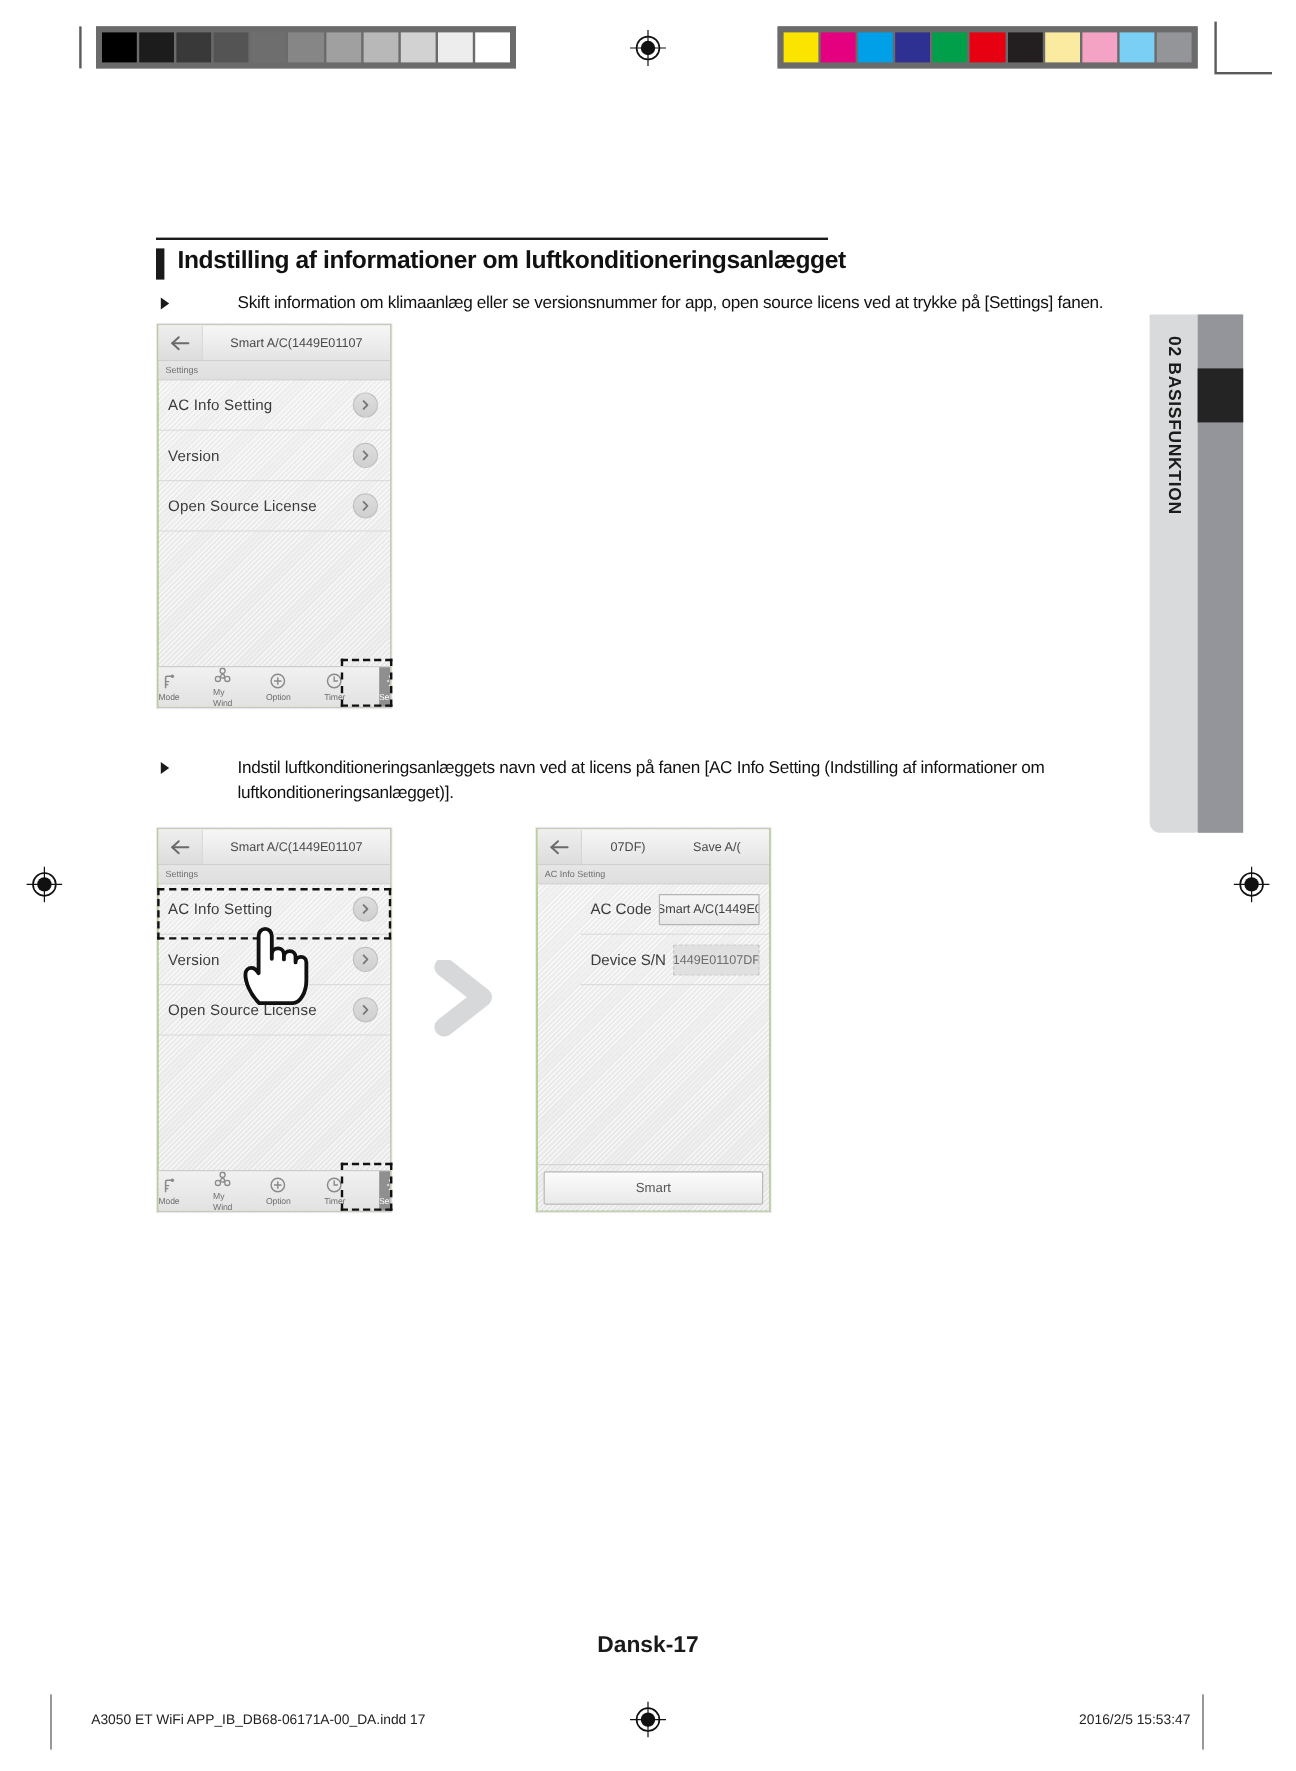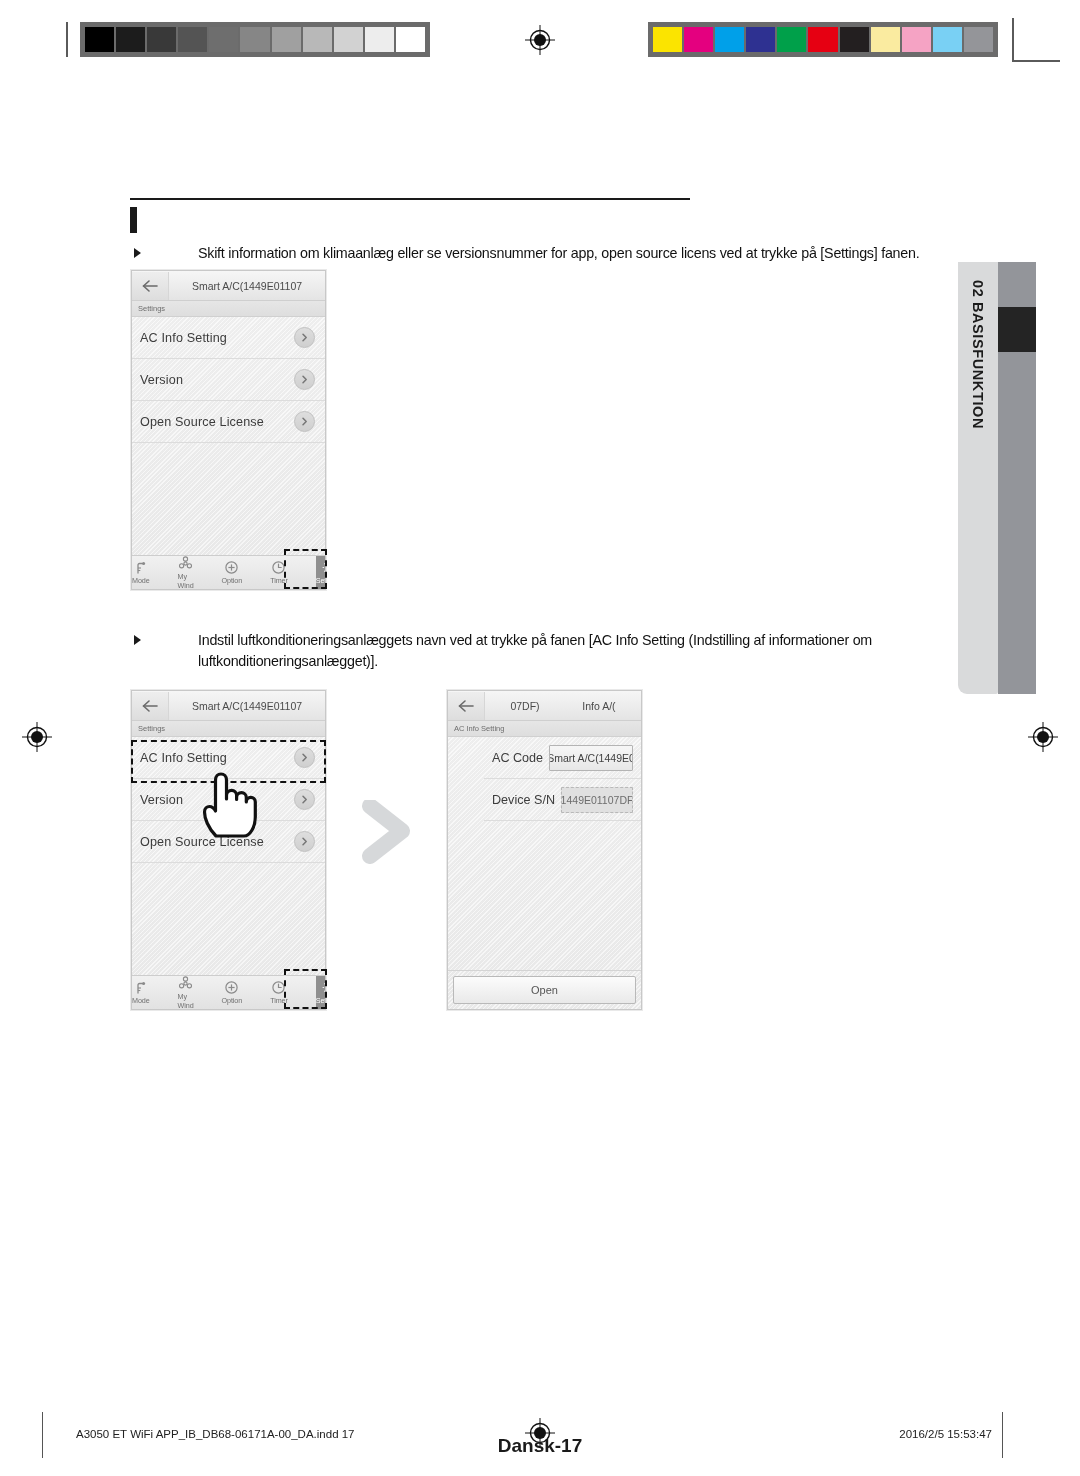--- a/index.html
+++ b/index.html
@@ -324,21 +324,21 @@
     font-size: 14.5px;
     font-weight: bold;
     color: #1b1b1b;
     letter-spacing: 0.6px;
     white-space: nowrap;
   }
 
   
   #page-number {
     position: absolute;
-    left: 0; top: 1435px; width: 1080px;
+    left: 0; top: 1361px; width: 1080px;
     text-align: center;
     font-size: 19px;
     font-weight: bold;
     color: #1a1a1a;
   }
   #footer-rule-left {
     position: absolute; left: 42px; top: 1412px;
     width: 1px; height: 46px; background: #555;
   }
   #footer-rule-right {
@@ -419,29 +419,30 @@
     <line x1="0" y1="15" x2="30" y2="15" stroke="#111" stroke-width="1"></line>
     <circle cx="15" cy="15" r="9.5" fill="none" stroke="#111" stroke-width="1.4"></circle>
     <circle cx="15" cy="15" r="6" fill="#111"></circle>
   </svg>
 </div>
 
 <div class="content">
 
   <div id="heading-rule"></div>
   <div id="heading-bar"></div>
+  <div id="page-title">Indstilling af informationer om luftkonditioneringsanlægget</div>
 
   <div class="bullet-row" id="bullet-1">
     <div class="bullet-tri"></div>
     <div class="bullet-text">Skift information om klimaanlæg eller se versionsnummer for app, open source licens ved at trykke på  [Settings] fanen.</div>
   </div>
 
   <div class="bullet-row" id="bullet-2">
     <div class="bullet-tri"></div>
-    <div class="bullet-text">Indstil luftkonditioneringsanlæggets navn ved at trykke på fanen [AC Info Setting (Indstilling af informationer om luftkonditioneringsanlægget)].</div>
+    <div class="bullet-text">Indstil luftkonditioneringsanlæggets navn ved at licens på fanen [AC Info Setting (Indstilling af informationer om luftkonditioneringsanlægget)].</div>
   </div>
 
   <div class="phone" style="left:131px;top:270px;width:195px;height:320px;">
     <div class="phone-inner">
       <div class="ph-titlebar">
         <div class="ph-back">
           <svg width="18" height="14" viewBox="0 0 18 14">
               <path d="M8 2 L2.5 7 L8 12" fill="none" stroke="#6a6a6a" stroke-width="1.6" stroke-linecap="round" stroke-linejoin="round"></path>
               <line x1="2.5" y1="7" x2="16" y2="7" stroke="#6a6a6a" stroke-width="1.6" stroke-linecap="round"></line>
             </svg>
@@ -646,36 +647,36 @@
     <div class="phone-inner">
       <div class="ph-titlebar">
         <div class="ph-back">
           <svg width="18" height="14" viewBox="0 0 18 14">
               <path d="M8 2 L2.5 7 L8 12" fill="none" stroke="#6a6a6a" stroke-width="1.6" stroke-linecap="round" stroke-linejoin="round"></path>
               <line x1="2.5" y1="7" x2="16" y2="7" stroke="#6a6a6a" stroke-width="1.6" stroke-linecap="round"></line>
             </svg>
         </div>
         <div class="ph-title split">
           <span>07DF)</span>
-          <span>Info A/(</span>
+          <span>Save A/(</span>
         </div>
       </div>
       <div class="ph-subbar">AC Info Setting</div>
       <div class="ph-list">
         <div class="ph-field-row">
           <div class="ph-field-label">AC Code</div>
           <div class="ph-field-input">Smart A/C(1449E0</div>
         </div>
         <div class="ph-field-row">
           <div class="ph-field-label">Device S/N</div>
           <div class="ph-field-input readonly">1449E01107DF</div>
         </div>
       </div>
       <div class="ph-save-wrap">
-        <div class="ph-save">Open</div>
+        <div class="ph-save">Smart</div>
       </div>
     </div>
   </div>
 
   <div id="side-tab">
     <div id="side-tab-light"></div>
     <div id="side-tab-dark"></div>
     <div id="side-tab-marker"></div>
     <div id="side-tab-text">
       <span>02  BASISFUNKTION</span>

